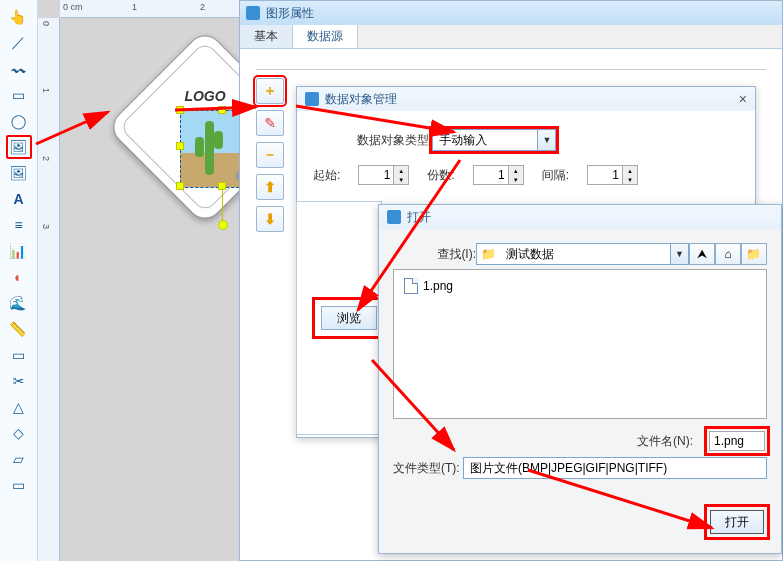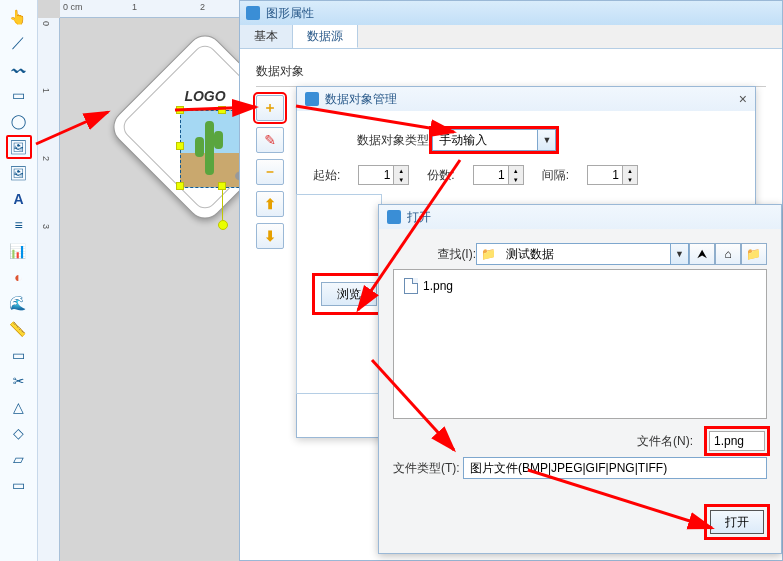--- a/index.html
+++ b/index.html
@@ -62,21 +62,21 @@
   .combo { display: flex; align-items: center; border: 1px solid #7ea7ce; background: #fff; height: 22px; }
   .combo input { border: none; outline: none; padding: 0 6px; width: 104px; height: 20px; font-size: 12px; }
   .combo .arrow { width: 18px; height: 20px; border-left: 1px solid #7ea7ce; background: linear-gradient(#f3f8fd,#dcebf9); display: flex; align-items: center; justify-content: center; font-size: 9px; color: #333; }
   .spinner { display: flex; align-items: center; border: 1px solid #a9a9a9; background: #fff; height: 20px; }
   .spinner input { border: none; outline: none; width: 34px; text-align: right; padding-right: 3px; height: 18px; font-size: 12px; }
   .spinner .sp-btns { display: flex; flex-direction: column; border-left: 1px solid #a9a9a9; }
   .spinner .sp-btns span { font-size: 6px; height: 9px; width: 14px; display: flex; align-items: center; justify-content: center; background: #eee; }
 
   .red-box { outline: 3px solid #ff0000; outline-offset: 0; }
 
-  .inner-panel { position: absolute; left: 296px; top: 194px; width: 86px; height: 200px; border: 1px solid #b5cee5; background: #fff; display: flex; align-items: center; justify-content: center; padding-left: 20px; }
+  .inner-panel { position: absolute; left: 296px; top: 201px; width: 86px; height: 234px; border: 1px solid #b5cee5; background: #fff; display: flex; align-items: center; justify-content: center; padding-left: 20px; }
   .browse-btn { width: 56px; height: 24px; border: 1px solid #8faecc; background: linear-gradient(#f3f8fd,#dcebf9); display: flex; align-items: center; justify-content: center; }
   .browse-wrap { padding: 6px; }
 
   
   .dlg3 { position: absolute; left: 378px; top: 204px; width: 404px; height: 350px; background: #f3f4f5; border: 1px solid #9ab8d6; box-shadow: 0 2px 8px rgba(0,0,0,0.25); }
   .dlg3-title { height: 24px; background: linear-gradient(#f1f7fd,#e7f1fb); display: flex; align-items: center; padding: 0 8px; color: #2a5a8a; }
   .dlg3-title .ico { width: 14px; height: 14px; background: #3a8ed6; border-radius: 2px; margin-right: 6px; }
   .dlg3-body { padding: 14px; }
   .dlg3-row { display: flex; align-items: center; gap: 0; margin-bottom: 4px; justify-content: flex-end; }
   .dlg3-row .combo input { width: 170px; }
@@ -162,21 +162,20 @@
   <div class="panel1-title">
     <div class="ico"></div>
     <span>图形属性</span>
   </div>
   <div class="tabs">
     <div class="tab">基本</div>
     <div class="tab active">数据源</div>
   </div>
   <div class="panel1-body">
     <div class="section-row">
-      <div class="section-label">数据对象</div>
     </div>
     <div style="border-top:1px solid #ccc;margin:2px 0 8px;"></div>
     <div class="mini-toolbar">
       <div class="mini-btn yellow red-border">＋</div>
       <div class="mini-btn" style="color:#d33">✎</div>
       <div class="mini-btn yellow">－</div>
       <div class="mini-btn yellow">⬆</div>
       <div class="mini-btn yellow">⬇</div>
     </div>
   </div>

